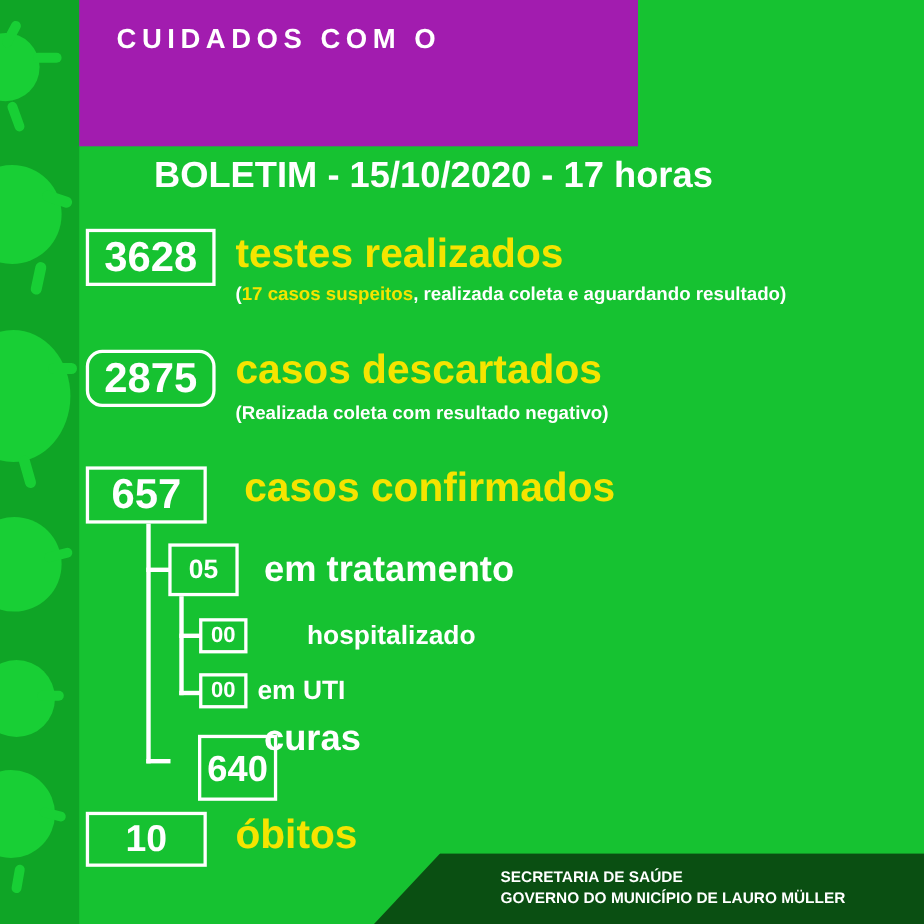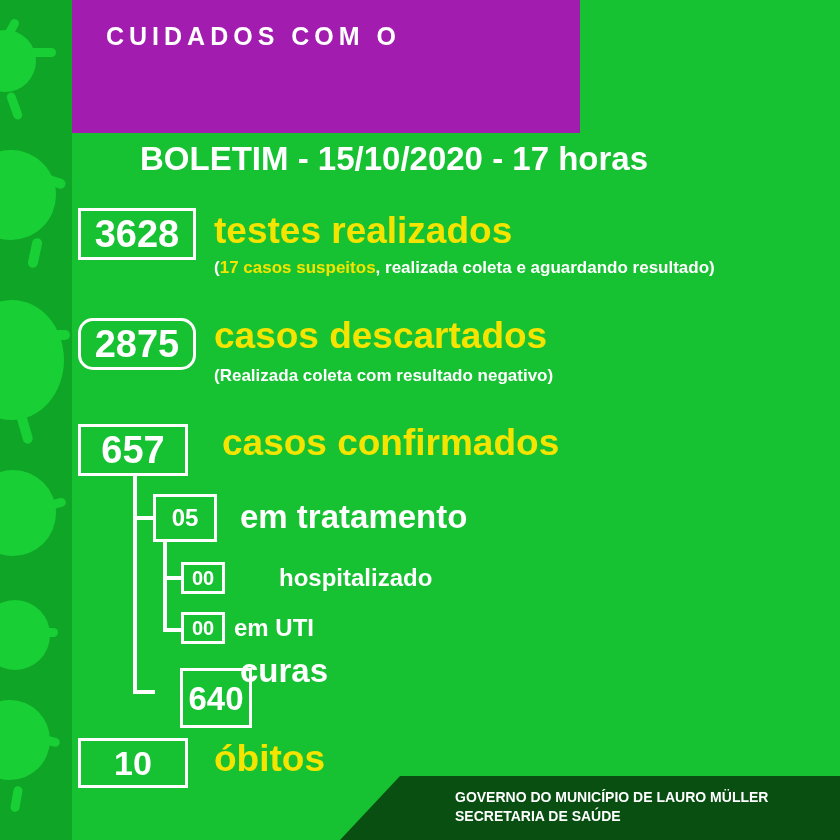--- a/index.html
+++ b/index.html
@@ -207,16 +207,16 @@
 
 <div class="numbox" style="left:78px; top:738px; width:110px; height:50px; font-size:34px;">
   <span>10</span>
 </div>
 <div class="label yellow" style="left:214px; top:740px; font-size:37px;">óbitos</div>
 
 <div class="footer-wrap">
   <div class="footer-notch"></div>
   <div class="footer-dark"></div>
   <div class="footer-text">
+    <div>SECRETARIA DE SAÚDE</div>
     <div>GOVERNO DO MUNICÍPIO DE LAURO MÜLLER</div>
-    <div>SECRETARIA DE SAÚDE</div>
   </div>
 </div>
 
 </body></html>

